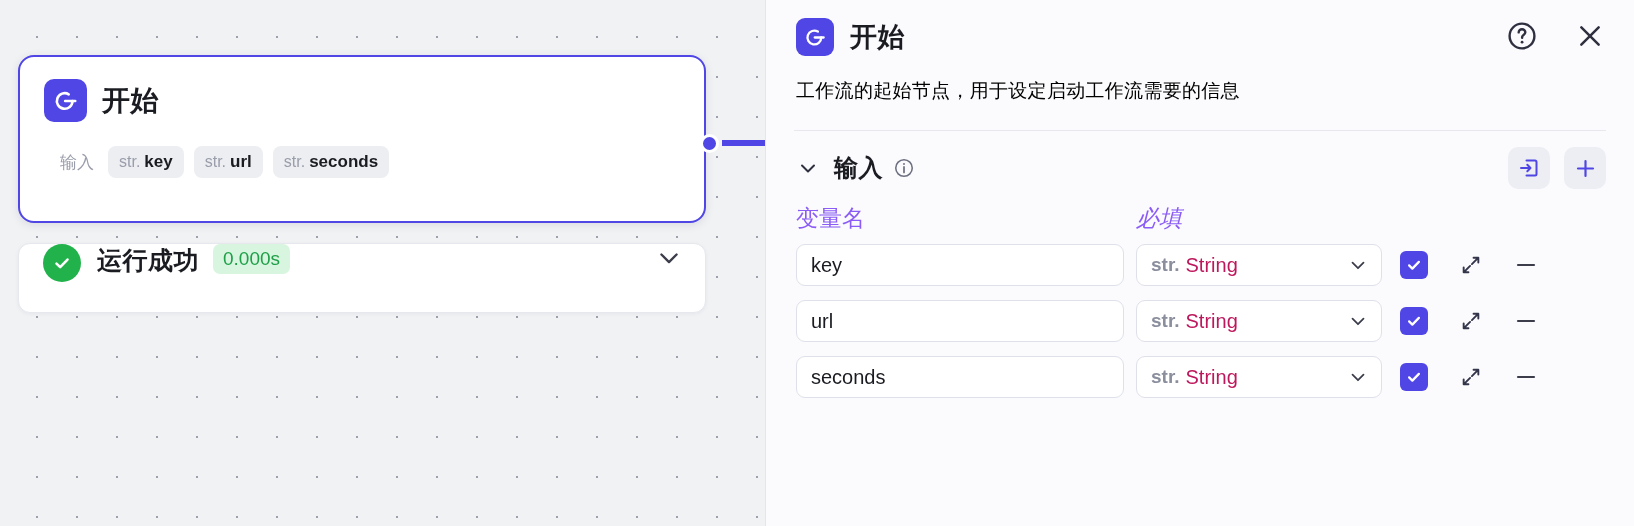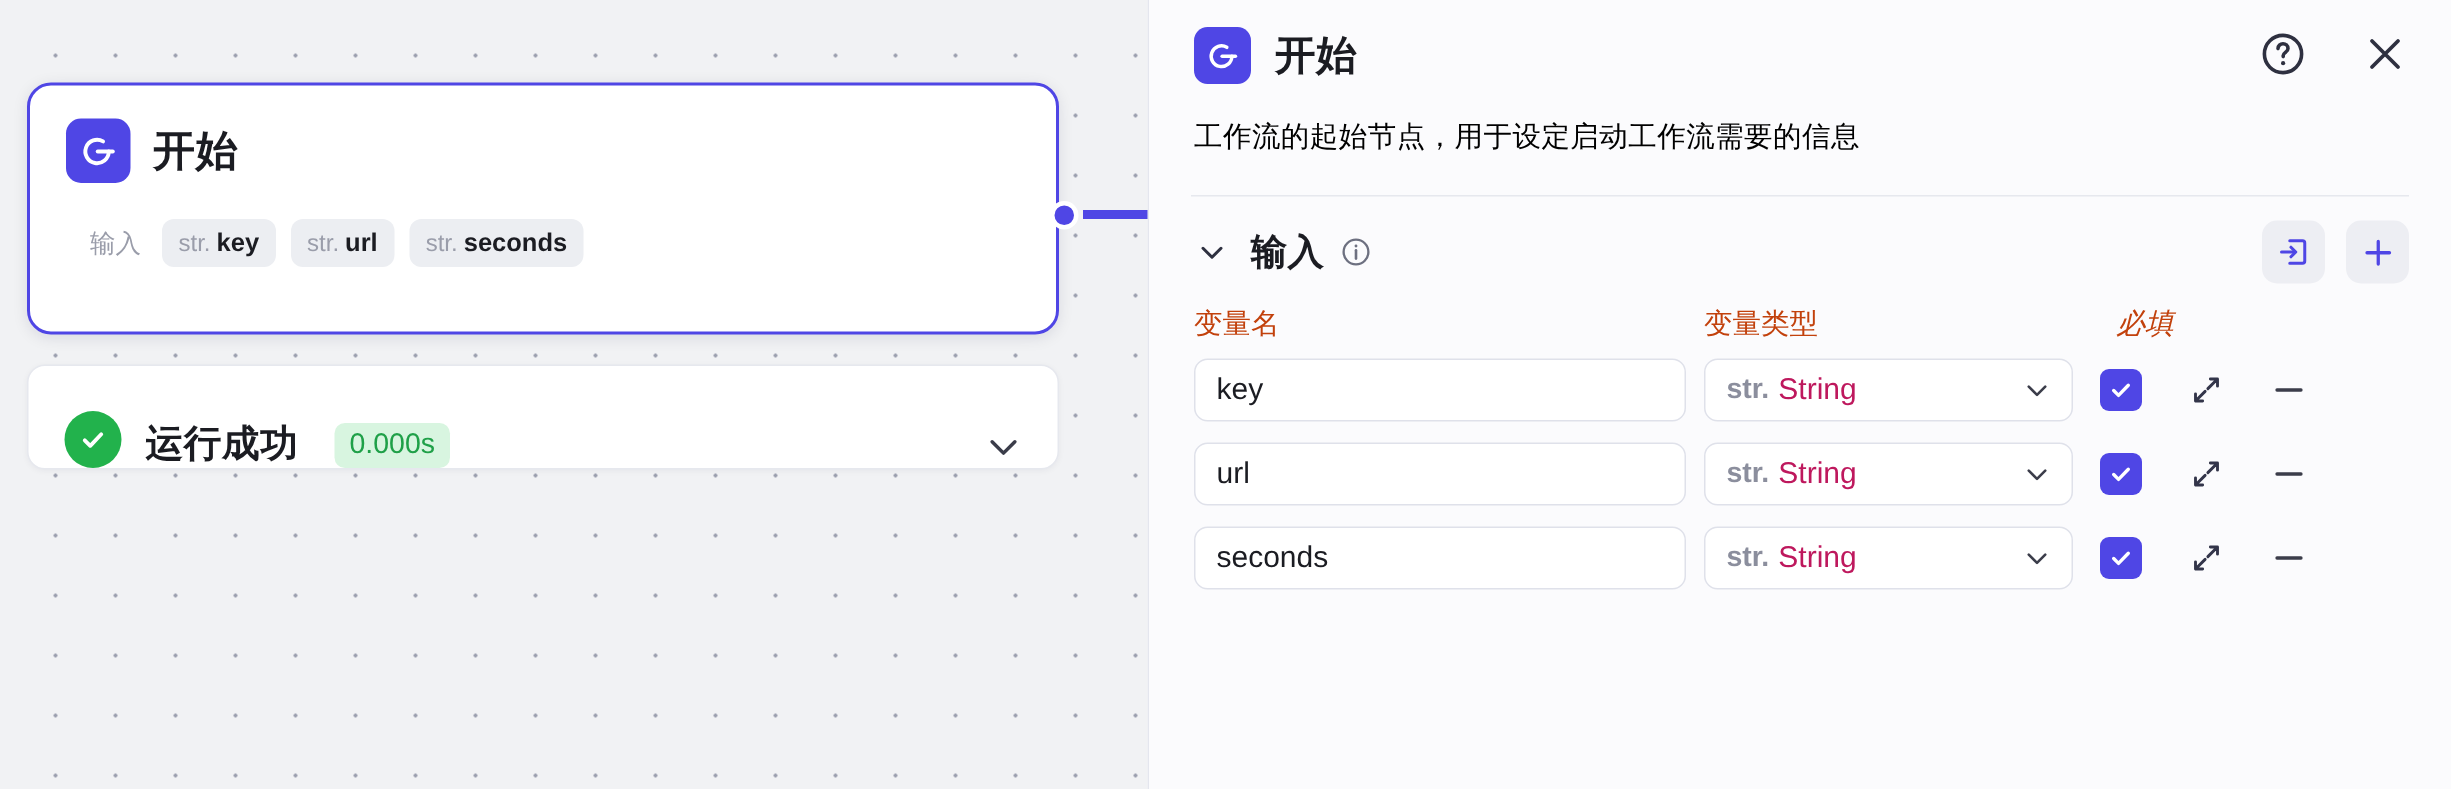--- a/index.html
+++ b/index.html
@@ -115,40 +115,40 @@
   .status-card {
     position: absolute;
     left: 18px;
     top: 243px;
     width: 688px;
     height: 70px;
     background: #ffffff;
     border: 1px solid #e6e8ee;
     border-radius: 12px;
     display: flex;
-    align-items: flex-end;
+    align-items: flex-start;
     padding: 0 22px 0 24px;
     box-shadow: 0 1px 4px rgba(20,24,60,0.05);
   }
   .check-circle {
     width: 38px; height: 38px;
     border-radius: 50%;
     background: #22b24c;
     display: flex; align-items: center; justify-content: center;
     flex: 0 0 38px;
   }
   .status-text {
     font-size: 25px;
     font-weight: 700;
     color: #1b1c22;
     margin-left: 16px;
     letter-spacing: 0.5px;
   }
   .duration-badge {
-    margin-left: 24px;
+    margin-left: 14px;
     background: #d8f5e0;
     color: #1fa048;
     border-radius: 7px;
     padding: 4px 10px;
     font-size: 19px;
     font-weight: 400;
   }
   .status-chevron {
     margin-left: auto;
     display: flex;
@@ -234,22 +234,22 @@
     background: #edeef3;
     display: flex; align-items: center; justify-content: center;
     cursor: pointer;
   }
 
   
   .table { padding: 0 28px 0 30px; margin-top: 14px; }
   .thead {
     display: flex;
     align-items: flex-start;
-    font-size: 19px;
-    color: #c2410c;
+    font-size: 23px;
+    color: #8b5cf6;
     padding-bottom: 10px;
   }
   .th-name { width: 340px; }
   .th-type { width: 275px; }
   .th-req  { width: 60px; font-style: italic; }
 
   .trow {
     display: flex;
     align-items: center;
     margin-bottom: 14px;
@@ -426,21 +426,20 @@
           <svg width="25" height="25" viewBox="0 0 24 24" fill="none">
             <path d="M12 4.8v14.4M4.8 12h14.4" stroke="#4f46e5" stroke-width="2.1" stroke-linecap="round"></path>
           </svg>
         </div>
       </div>
     </div>
 
     <div class="table">
       <div class="thead">
         <div class="th-name">变量名</div>
-        <div class="th-type">变量类型</div>
         <div class="th-req">必填</div>
       </div>
 
       <div class="trow">
         <input class="var-input" value="key" style="">
         <div class="type-select">
           <span class="type-prefix">str.</span>
           <span class="type-label">String</span>
           <span class="type-caret">
             <svg width="22" height="22" viewBox="0 0 24 24" fill="none">

